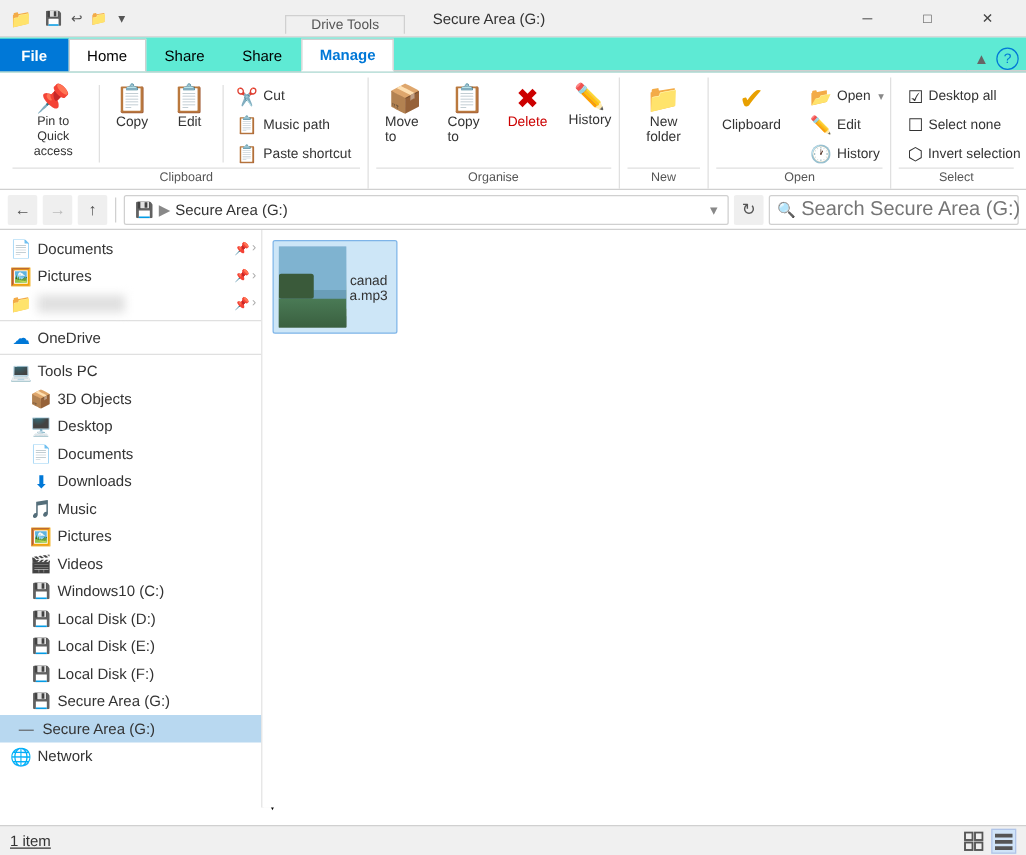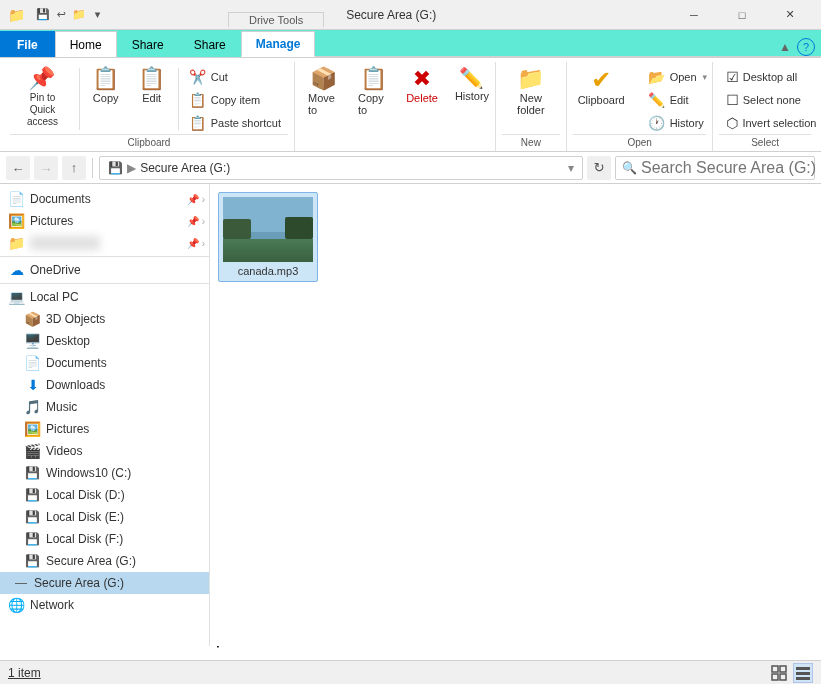--- a/index.html
+++ b/index.html
@@ -106,21 +106,21 @@
     }
     .sidebar-item.selected { background: #cde6f7; }
     .sidebar-icon { width: 18px; height: 18px; margin-right: 4px; font-size: 14px; display: flex; align-items: center; justify-content: center; flex-shrink: 0; }
 
     
     .file-area {
       flex: 1; background: #fff; padding: 8px; overflow-y: auto;
       display: flex; flex-wrap: wrap; align-content: flex-start; gap: 4px;
     }
     .file-item {
-      display: flex; flex-direction: column; align-items: center;
+      display: flex; align-items: center;
       width: 100px; padding: 4px; cursor: pointer; border: 1px solid transparent; border-radius: 2px;
     }
     .file-item.selected { background: #cde6f7; border-color: #7eb4e8; }
     .file-name { font-size: 11px; color: #333; text-align: center; margin-top: 3px; word-break: break-all; }
 
     
     .status-bar {
       height: 24px; background: #f0f0f0; border-top: 1px solid #d0d0d0;
       display: flex; align-items: center; padding: 0 8px; font-size: 12px; color: #333;
       position: absolute; bottom: 0; left: 0; right: 0; text-decoration: underline;
@@ -216,21 +216,21 @@
       </div>
       <div class="ribbon-separator"></div>
 
       <div class="ribbon-col">
         <div class="ribbon-btn-small">
           <span class="ribbon-btn-small-icon">✂️</span>
           <span>Cut</span>
         </div>
         <div class="ribbon-btn-small">
           <span class="ribbon-btn-small-icon">📋</span>
-          <span>Copy item</span>
+          <span>Music path</span>
         </div>
         <div class="ribbon-btn-small">
           <span class="ribbon-btn-small-icon">📋</span>
           <span>Paste shortcut</span>
         </div>
       </div>
     </div>
     <div class="ribbon-group-label">Clipboard</div>
   </div>
 
@@ -246,20 +246,21 @@
       </div>
       <div class="ribbon-btn" style="min-width:42px; color:#c00;">
         <span class="ribbon-btn-icon">✖</span>
         <span>Delete</span>
       </div>
       <div class="ribbon-btn" style="min-width:50px;">
         <span class="ribbon-btn-icon" style="font-size:20px;">✏️</span>
         <span>History</span>
       </div>
     </div>
+    <div class="ribbon-group-label">Organise</div>
   </div>
 
   <div class="ribbon-group">
     <div class="ribbon-group-content">
       <div class="ribbon-btn" style="min-width:52px;">
         <span class="ribbon-btn-icon">📁</span>
         <span style="text-align:center;">New folder</span>
       </div>
     </div>
     <div class="ribbon-group-label">New</div>
@@ -367,21 +368,21 @@
 
       <div class="sidebar-item">
         <span class="sidebar-icon" style="color:#0078d7;">☁</span>
         <span>OneDrive</span>
       </div>
 
       <div style="height:1px; background:#e0e0e0; margin:2px 0;"></div>
 
       <div class="sidebar-item">
         <span class="sidebar-icon">💻</span>
-        <span>Local PC</span>
+        <span>Tools PC</span>
       </div>
 
       <div class="sidebar-item" style="padding-left:24px;">
         <span class="sidebar-icon" style="color:#0078d7;">📦</span>
         <span>3D Objects</span>
       </div>
       <div class="sidebar-item" style="padding-left:24px;">
         <span class="sidebar-icon" style="color:#0078d7;">🖥️</span>
         <span>Desktop</span>
       </div>

